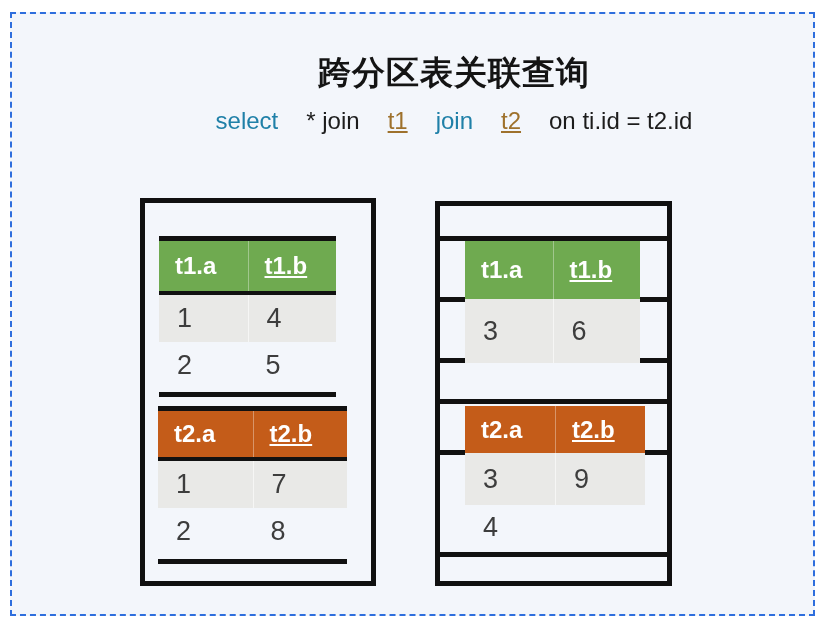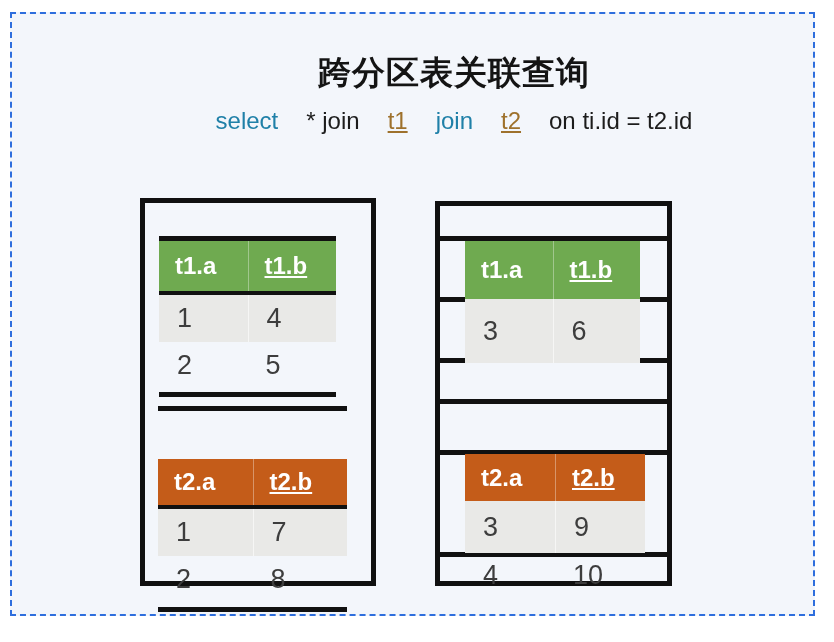--- a/index.html
+++ b/index.html
@@ -49,21 +49,21 @@
   .bar{height:5px;background:var(--line-color,#111);}
   .bar.thin{height:4px;}
   .spacer3{height:3px;}
   .spacer4{height:4px;}
 
   .thead{
     display:grid;grid-template-columns:1fr 1fr;
     color:#ffffff;font-weight:bold;font-size:24px;
   }
   .thead.green{background:var(--table1-header-bg,#6faa50);}
-  .thead.orange{background:var(--table2-header-bg,#c45c19);margin-top:48px;}
+  .thead.orange{background:var(--table2-header-bg,#c45c19);}
   .hc{padding-left:16px;display:flex;align-items:center;}
   .hc2{border-left:1px solid rgba(255,255,255,0.35);text-decoration:underline;}
 
   .trow{
     display:grid;grid-template-columns:1fr 1fr;
     font-size:27px;color:#3d3d3d;
   }
   .trow.alt{background:var(--row-alt-bg,#e9e9e7);}
   .tc{padding-left:18px;display:flex;align-items:center;}
   .trow.alt .tc2{border-left:1px solid rgba(255,255,255,0.6);}
@@ -167,20 +167,19 @@
         <div class="thead orange">
           <div class="hc">t2.a</div>
           <div class="hc hc2">t2.b</div>
         </div>
         <div class="trow alt">
           <div class="tc">3</div>
           <div class="tc tc2">9</div>
         </div>
         <div class="trow plain">
           <div class="tc">4</div>
-          <div class="tc tc2">10</div>
         </div>
       </div>
 
     </div>
   </div>
 
 </div>
 
 </body></html>

